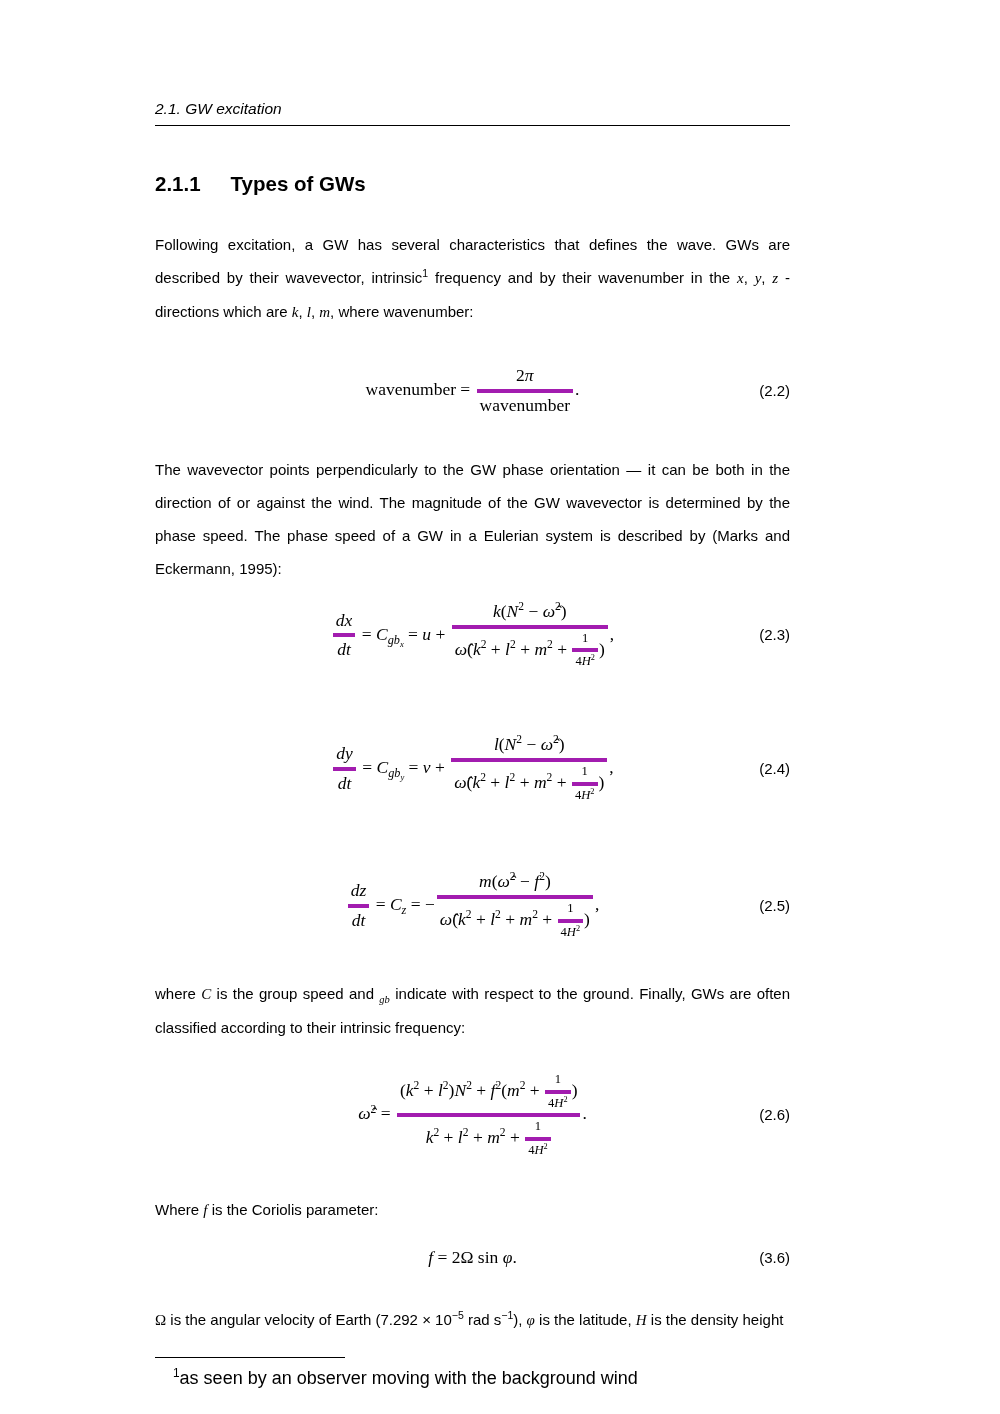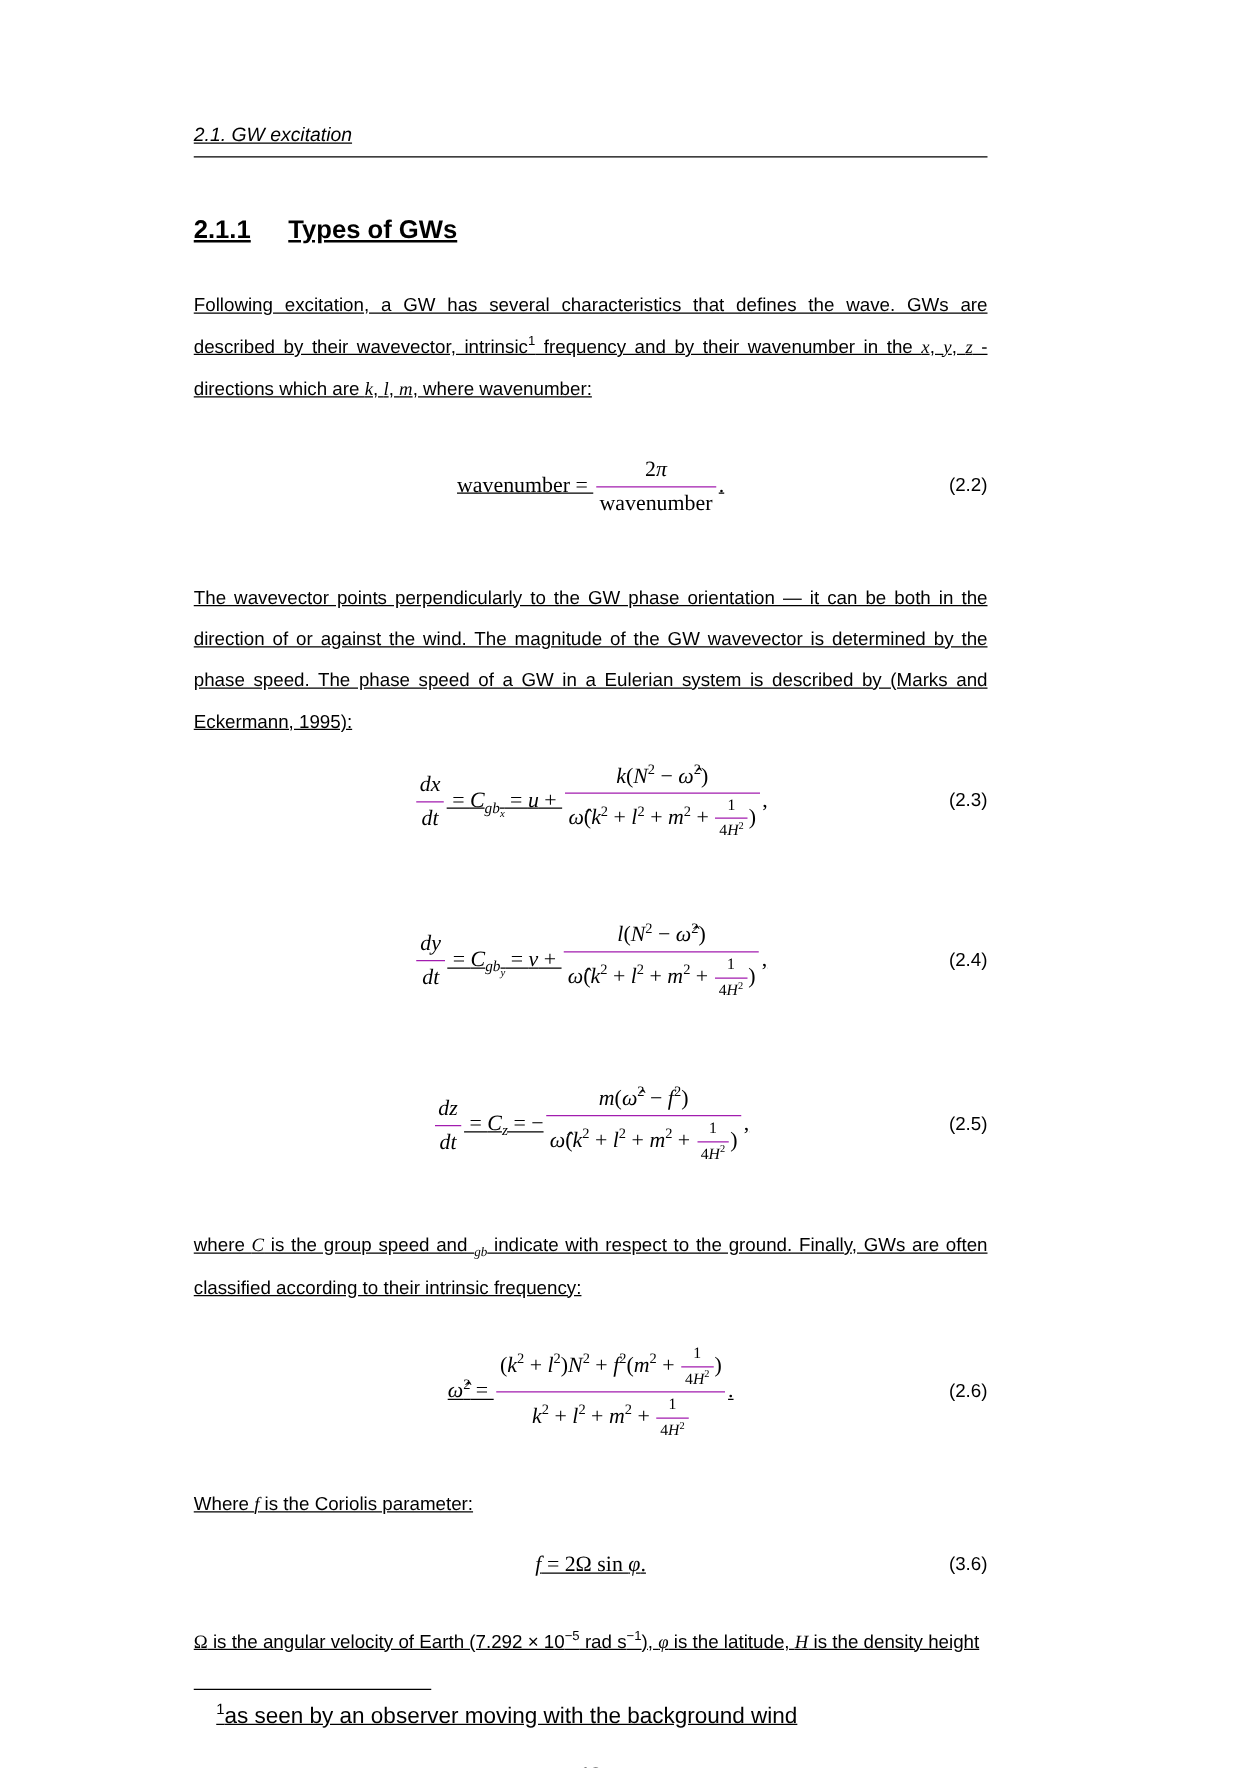--- a/index.html
+++ b/index.html
@@ -5,21 +5,20 @@
   html,body{margin:0;padding:0;background:#ffffff;}
   .page{
     position:relative;
     width:920px;height:1414px;
     box-sizing:border-box;
     padding:100px 130px 0 155px;
     background:#ffffff;color:#000;
     font-family:"Liberation Sans",sans-serif;
     font-size:15px;
     display:flow-root;
-    text-decoration:underline;
   }
   .page *{margin:0;}
   .running-header{font-style:italic;font-size:15.5px;}
   .header-rule{border:0;border-top:1.5px solid #000;margin-top:7px;}
   .section-heading{margin-top:46px;font-size:20.5px;font-weight:bold;font-family:"Liberation Sans",sans-serif;}
   .section-heading .num{margin-right:30px;}
   .body-text{margin-top:32px;text-align:justify;line-height:2.2;}
   
   .equation{
     position:relative;display:flex;justify-content:center;align-items:center;
@@ -29,28 +28,28 @@
   .eq-tag{
     position:absolute;right:0;top:50%;transform:translateY(-50%);
     font-family:"Liberation Sans",sans-serif;font-size:15px;
   }
   .eq-2-2{margin-top:36px;}
   .eq-2-3{margin-top:16px;}
   .eq-2-4{margin-top:64px;}
   .eq-2-5{margin-top:68px;}
   .eq-2-6{margin-top:28px;}
   .eq-2-7{margin-top:20px;}
-  .mt-48{margin-top:48px;}
+  .mt-48{margin-top:36px;}
   .mt-46{margin-top:34px;}
   
   .math .tk-txt{font-family:"Liberation Serif",serif;}
   .tk-var{font-family:"Liberation Serif",serif;font-style:italic;}
   .tk-g{font-family:"Liberation Serif",serif;font-style:normal;}
   .tk-frac{display:inline-block;vertical-align:middle;text-align:center;margin:0 2px;}
-  .tk-frac>.num{display:block;border-bottom:1px solid #a21caf;padding:0 3px 2px 3px;}
+  .tk-frac>.num{display:block;border-bottom:4px solid #a21caf;padding:0 3px 2px 3px;}
   .tk-frac>.den{display:block;padding:2px 3px 0 3px;}
   .tk-frac .tk-frac{font-size:0.72em;margin:0 1px;}
   sup.tk-sup{font-size:0.66em;line-height:0;}
   sub.tk-sub{font-size:0.7em;line-height:0;}
   .body-text sup.tk-sup{font-size:0.7em;}
   
   .footnote{margin-top:20px;}
   .footnote-rule{width:190px;border:0;border-top:1px solid #000;}
   .footnote-text{margin:8px 0 0 18px;font-size:18px;line-height:1.4;}
   .page-number{margin-top:26px;text-align:center;font-size:15px;}

